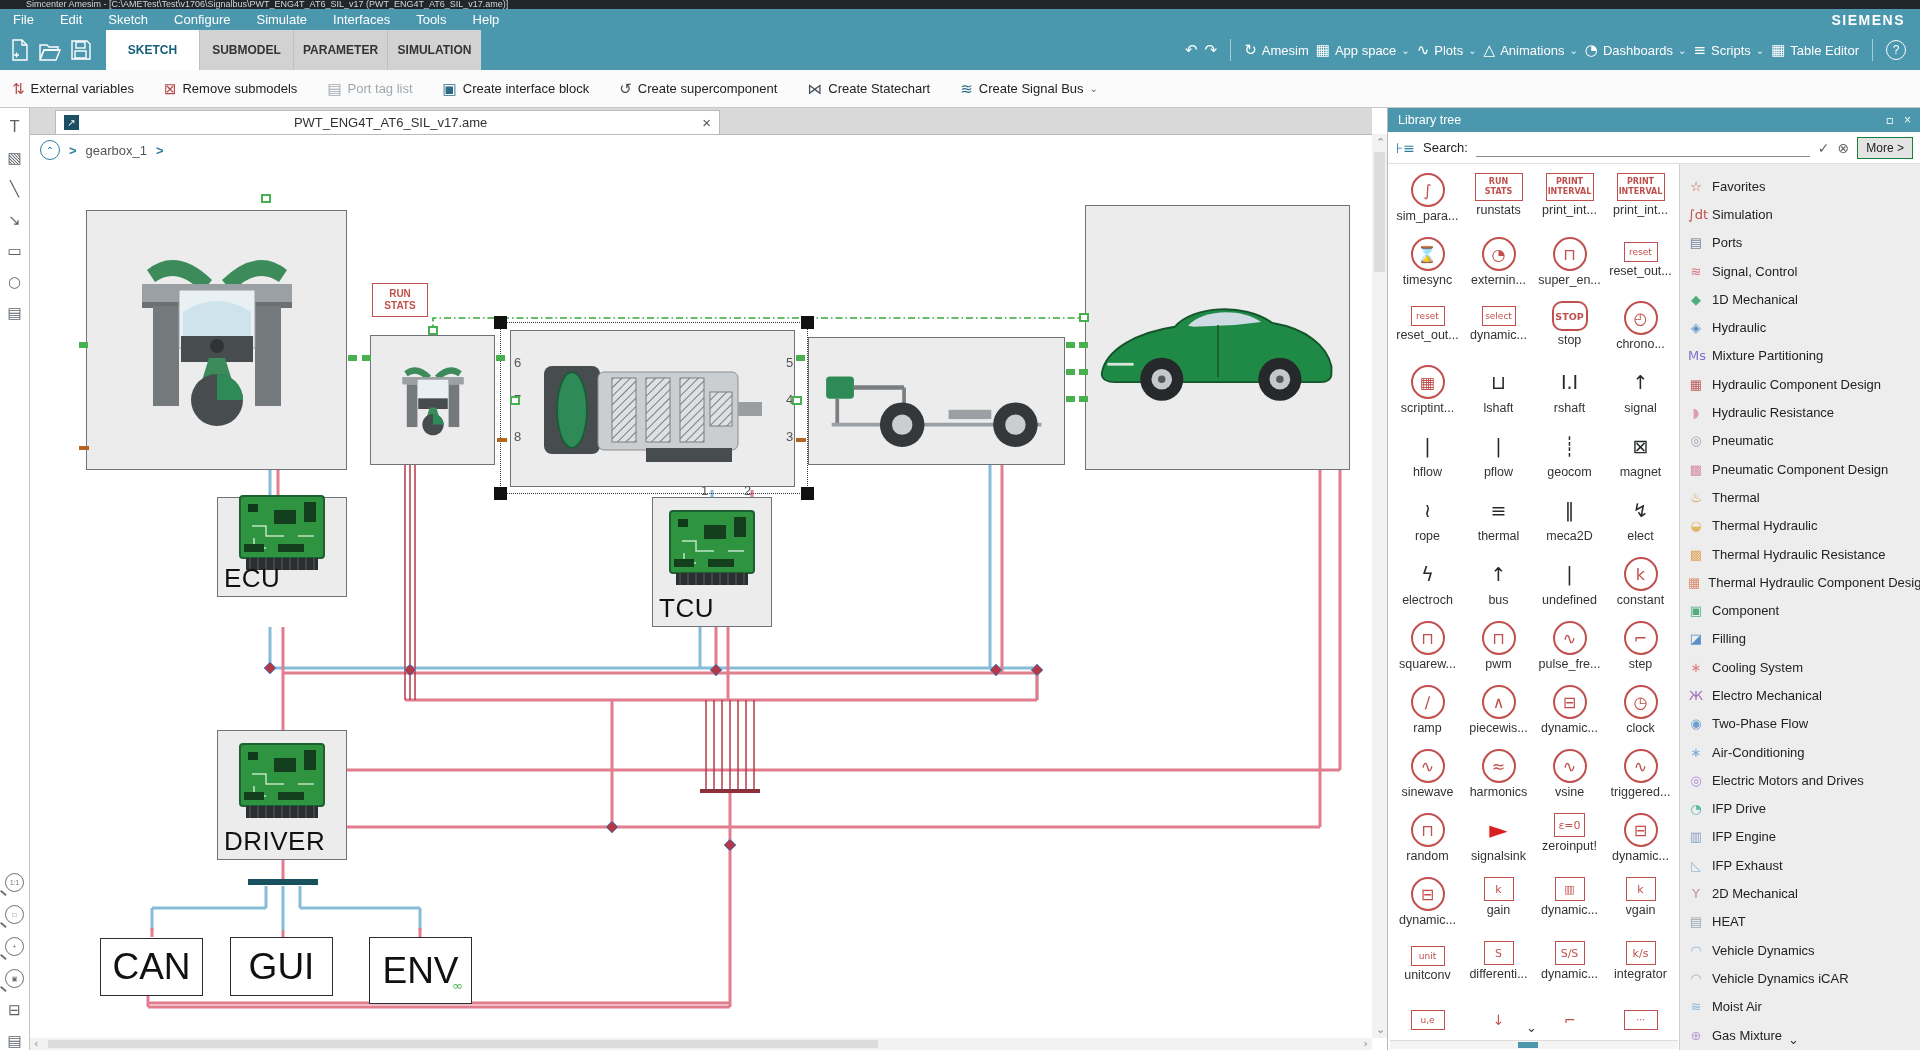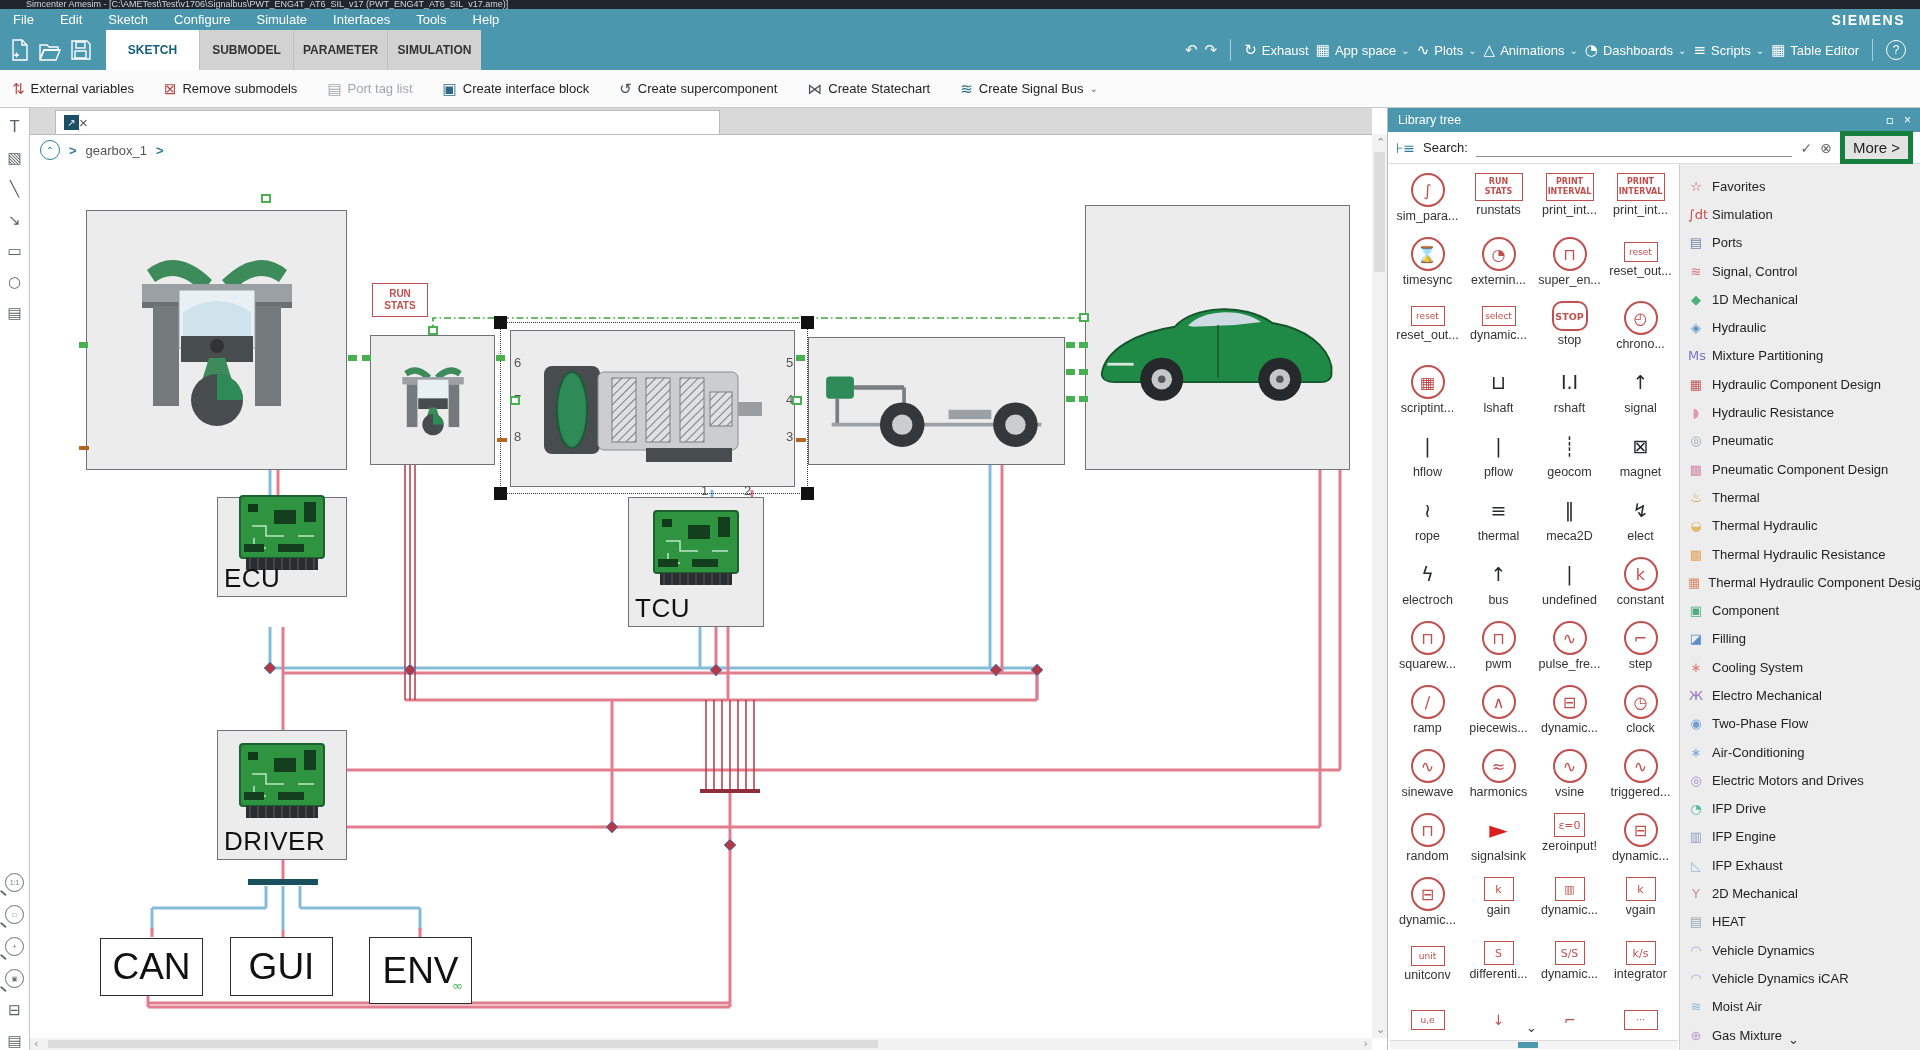--- a/index.html
+++ b/index.html
@@ -90,21 +90,21 @@
   #libpanel{left:1387px;top:108px;width:533px;height:942px;background:#fff;border-left:1px solid #b9b9b9;z-index:6}
   #libheader{position:absolute;left:0;top:0;width:533px;height:24px;background:#4b97ad;color:#fff;
              display:flex;align-items:center;padding:0 10px;box-sizing:border-box;font-size:12.5px}
   #libheader .winbtns{margin-left:auto;display:flex;gap:10px;font-size:12px}
   #libsearch{position:absolute;left:0;top:24px;width:533px;height:32px;background:#fff;
              border-bottom:1px solid #ddd;display:flex;align-items:center;padding:0 8px;box-sizing:border-box;gap:8px}
   #libsearch .tree-ic{color:#2b7d9c;font-size:14px}
   #search-input{flex:1;border:none;border-bottom:1px solid #8a8a8a;outline:none;height:16px;
                 font-size:13px;background:transparent}
   #libsearch .sic{color:#666;font-size:14px}
-  #morebtn{background:#e3e3e3;border:5px solid #15803d;font-size:15px;padding:3px 8px;color:#222}
+  #morebtn{background:#e3e3e3;border:1px solid #15803d;font-size:12px;padding:3px 8px;color:#222}
   #libgrid{position:absolute;left:4px;top:62px;width:286px;height:878px;overflow:hidden;
            display:grid;grid-template-columns:repeat(4,71px);grid-auto-rows:64px}
   .li{display:flex;flex-direction:column;align-items:center;justify-content:flex-start;padding-top:3px}
   .lg{display:flex;align-items:center;justify-content:center;color:#c0504d;font-family:"DejaVu Sans",sans-serif}
   .lg.c{width:34px;height:34px;border:2px solid #c0504d;border-radius:50%;font-size:16px;box-sizing:border-box}
   .lg.b{border:1.8px solid #c0504d;min-width:30px;padding:1px 3px;height:24px;font-size:11px;box-sizing:border-box}
   .lg.bt{border:1.8px solid #c0504d;width:48px;height:28px;font-size:8px;font-weight:bold;
          text-align:center;line-height:1.2;box-sizing:border-box}
   .lg.bs{border:1.8px solid #c0504d;min-width:34px;height:20px;font-size:9px;box-sizing:border-box;margin-top:5px}
   .lg.o{border:2px solid #c0504d;width:36px;height:30px;border-radius:10px;font-size:9.5px;font-weight:bold;box-sizing:border-box}
@@ -168,21 +168,21 @@
     <span class="mtab">SUBMODEL</span>
     <span class="mtab">PARAMETER</span>
     <span class="mtab">SIMULATION</span>
   </div>
   <div id="tb-right">
     <span class="ig glyph">↶</span>
     <span class="ig glyph">↷</span>
     <span class="tb-sep"></span>
     <span class="tbi">
         <span class="ig glyph">↻</span>
-        <span>Exhaust</span>
+        <span>Amesim</span>
       </span>
     <span class="tbi">
         <span class="ig glyph">▦</span>
         <span>App space</span>
         <span class="dd glyph">⌄</span>
       </span>
     <span class="tbi">
         <span class="ig glyph">∿</span>
         <span>Plots</span>
         <span class="dd glyph">⌄</span>
@@ -257,20 +257,21 @@
   <span class="mag">+</span>
   <span class="mag">▣</span>
   <span class="lt glyph">⊟</span>
   <span class="lt glyph">▤</span>
 </div>
 
 <div class="abs" id="canvasbg"></div>
 <div class="abs" id="tabstrip"></div>
 <div class="abs" id="doc-tab">
   <span id="doc-icon" class="glyph">↗</span>
+  <span id="doc-title">PWT_ENG4T_AT6_SIL_v17.ame</span>
   <span id="doc-close">×</span>
 </div>
 <div class="abs" id="breadcrumb">
   <span id="bc-up" class="glyph">⌃</span>
   <span class="bc-sep">&gt;</span>
   <span id="bc-name">gearbox_1</span>
   <span class="bc-sep">&gt;</span>
 </div>
 
 <svg class="abs" id="wires" width="1920" height="1050">
@@ -438,21 +439,21 @@
       <circle cx="196" cy="124" r="4" fill="#55595c"></circle>
   </svg>
 </div>
 
 <div class="blk" style="left:217px;top:497px;width:130px;height:100px">
   <svg width="96" height="80" viewBox="0 0 96 80" style="margin-bottom:26px">
       <use href="#pcb"></use>
     </svg>
   <span class="ctrl-label">ECU</span>
 </div>
-<div class="blk" style="left:628px;top:497px;width:136px;height:130px">
+<div class="blk" style="left:652px;top:497px;width:120px;height:130px">
   <svg width="96" height="80" viewBox="0 0 96 80" style="margin-bottom:26px">
       <use href="#pcb"></use>
     </svg>
   <span class="ctrl-label">TCU</span>
 </div>
 <div class="blk" style="left:217px;top:730px;width:130px;height:130px">
   <svg width="96" height="80" viewBox="0 0 96 80" style="margin-bottom:26px">
       <use href="#pcb"></use>
     </svg>
   <span class="ctrl-label">DRIVER</span>

